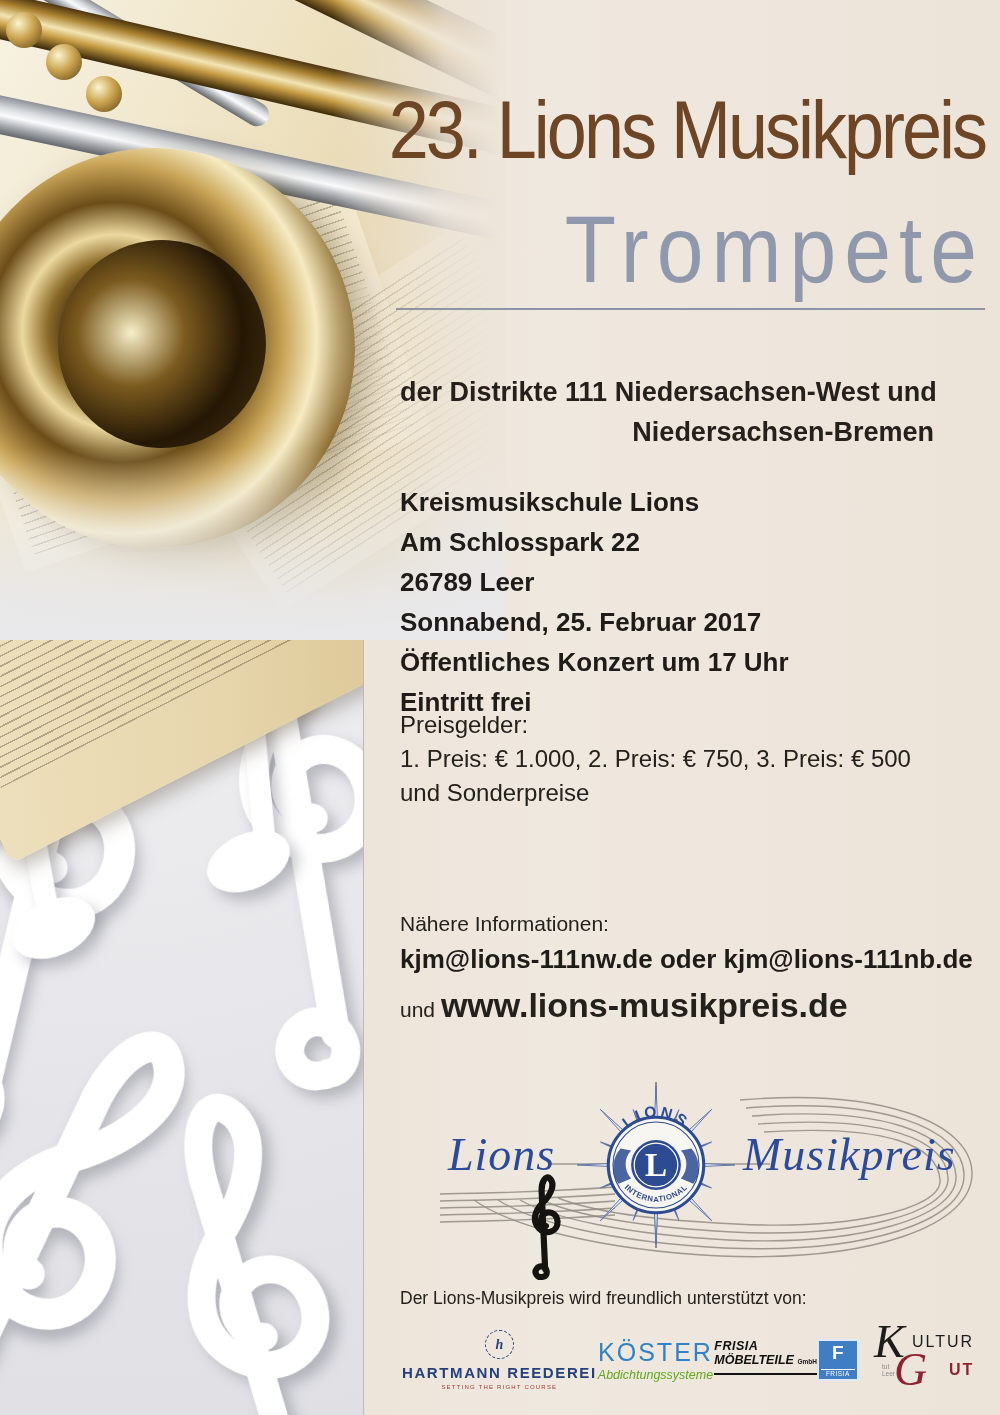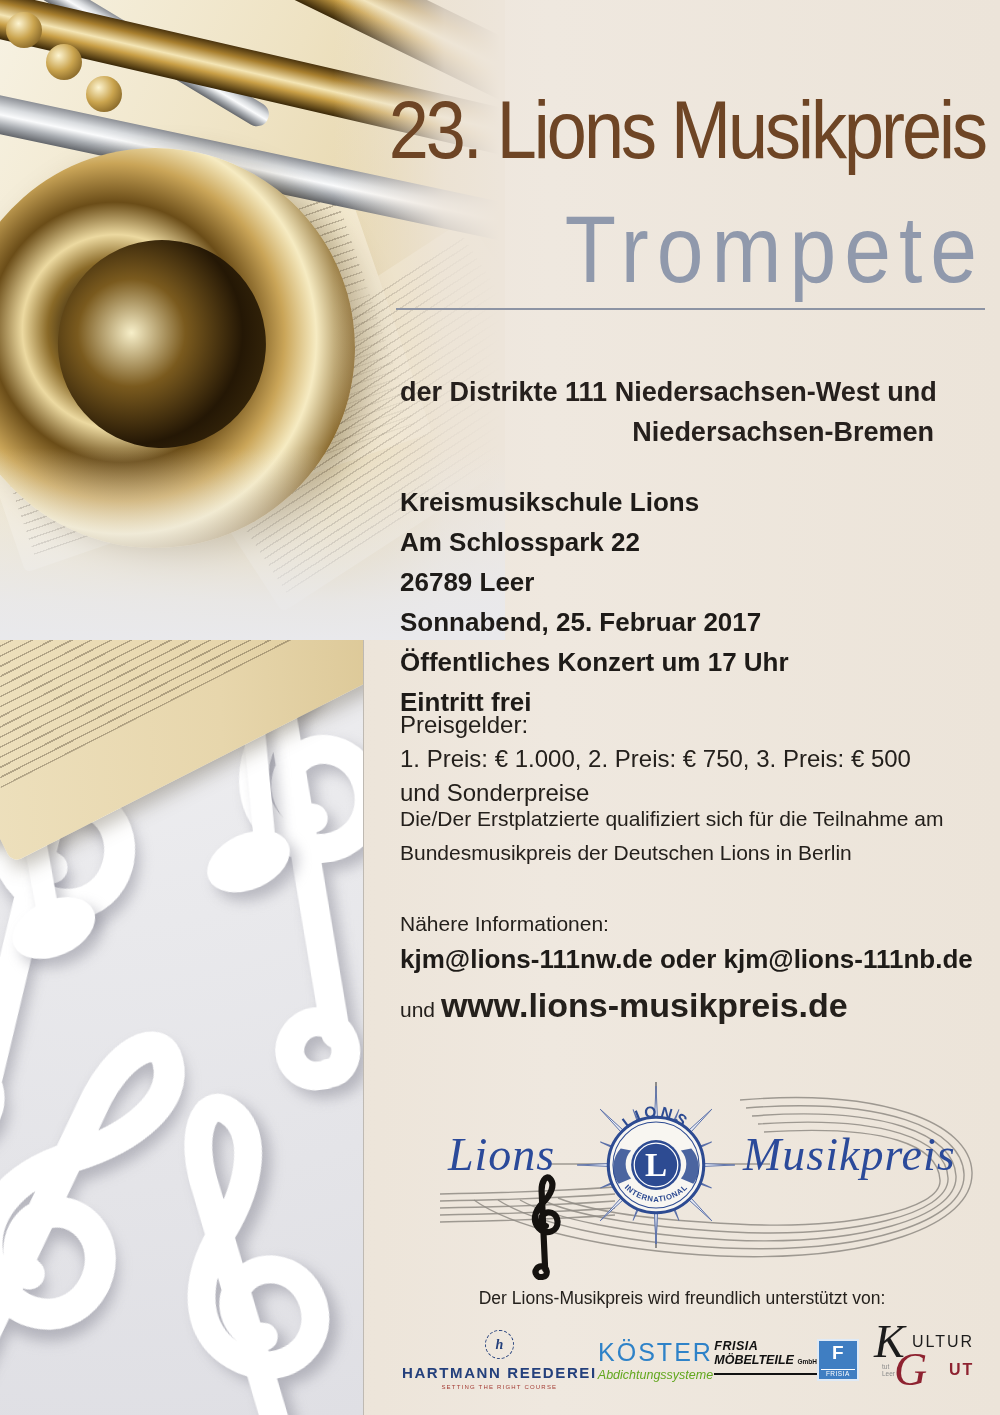--- a/index.html
+++ b/index.html
@@ -83,21 +83,21 @@
   .swoosh{position:absolute;inset:0;}
   .swoosh path,.swoosh line{fill:none;stroke:#8f8b84;stroke-width:1.4;opacity:.85;}
   .logo-lions,.logo-musikpreis{position:absolute;top:46px;font-family:"Liberation Serif",serif;
     font-style:italic;font-size:46px;color:#2b4a9a;letter-spacing:1px;}
   .logo-lions{left:8px;}
   .logo-musikpreis{left:303px;}
   .emblem{position:absolute;left:133px;top:0;width:166px;height:166px;}
   .logo-clef{left:82px;top:86px;width:44px;height:112px;}
   .logo-clef use{stroke:#15120f;stroke-width:16;}
   
-  .sponsors-heading{position:absolute;left:400px;right:36px;top:1288px;text-align:center;
+  .sponsors-heading{position:absolute;left:400px;right:36px;top:1288px;
     font-size:17.5px;color:#24201c;}
   .sponsors{position:absolute;left:402px;right:15px;top:1320px;height:80px;
     display:flex;justify-content:space-between;align-items:center;}
   .sp{display:flex;flex-direction:column;align-items:center;}
   .hart-circle{width:27px;height:27px;border:1.4px dashed #24407c;border-radius:50%;
     display:flex;align-items:center;justify-content:center;margin-bottom:5px;
     font-family:"Liberation Serif",serif;font-style:italic;font-weight:bold;
     font-size:14px;color:#24407c;}
   .hart-name{font-size:15px;font-weight:bold;letter-spacing:1.6px;color:#24407c;white-space:nowrap;}
   .hart-tag{font-size:6px;letter-spacing:1.2px;color:#a43c34;margin-top:3px;white-space:nowrap;}
@@ -197,24 +197,20 @@
     <div>Öffentliches Konzert um 17 Uhr</div>
     <div>Eintritt frei</div>
   </div>
 
   <div class="block prizes">
     <div>Preisgelder:</div>
     <div>1. Preis: € 1.000, 2. Preis: € 750, 3. Preis: € 500</div>
     <div>und Sonderpreise</div>
   </div>
 
-  <div class="block qualification">
-    <div>Die/Der Erstplatzierte qualifiziert sich für die Teilnahme am</div>
-    <div>Bundesmusikpreis der Deutschen Lions in Berlin</div>
-  </div>
 
   <div class="block info-heading">Nähere Informationen:</div>
   <div class="block emails">kjm@lions-111nw.de oder kjm@lions-111nb.de</div>
   <div class="block webline"><span>und </span><b>www.lions-musikpreis.de</b></div>
 
   <div class="logo-block">
     <svg class="swoosh" viewBox="0 0 545 200">
       <line x1="110" y1="82" x2="330" y2="82" stroke="#6a6a6a" stroke-width="1.6"></line>
       <path d="M300 18 C440 6 530 40 532 90 C534 144 430 180 280 174 C160 168 70 144 34 118"></path>
       <path d="M306 26 C442 15 522 46 524 92 C526 140 424 172 284 166 C172 160 92 140 58 118"></path>

